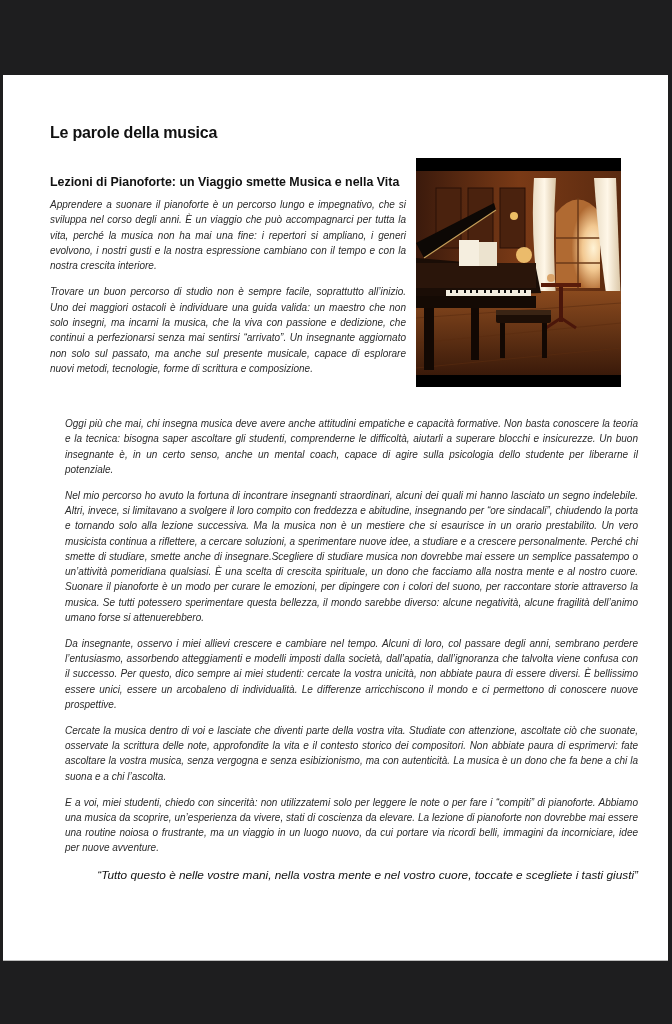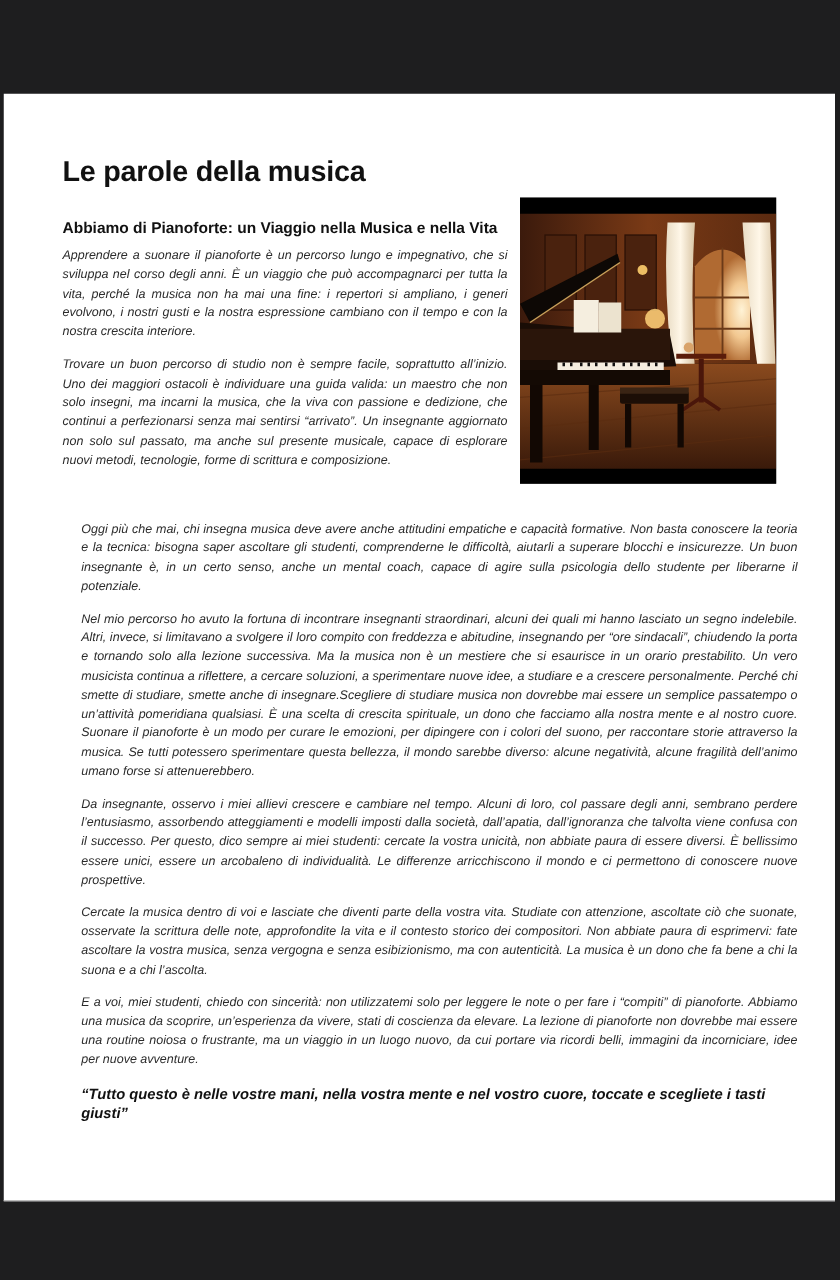--- a/index.html
+++ b/index.html
@@ -21,21 +21,21 @@
     width: 665px;
     height: 885px;
     background: #ffffff;
     border-bottom: 1px solid #bdbdbd;
   }
   .title {
     position: absolute;
     left: 47px;
     top: 49px;
     margin: 0;
-    font-size: 23px;
+    font-size: 16px;
     font-weight: bold;
     color: #111;
     letter-spacing: -0.2px;
   }
   .subtitle {
     position: absolute;
     left: 47px;
     top: 100px;
     margin: 0;
     font-size: 12.4px;
@@ -60,45 +60,45 @@
   .full-col {
     position: absolute;
     left: 62px;
     top: 341px;
     width: 573px;
   }
   .full-col .body-text { margin-bottom: 10.5px; }
   .quote {
     font-size: 11.8px;
     line-height: 15.3px;
-    font-weight: bold;
+    font-weight: normal;
     font-style: italic;
     color: #111;
     margin: 12px 0 0 0;
-    text-align: left;
+    text-align: right;
   }
   .hero-image {
     position: absolute;
     left: 413px;
     top: 83px;
     width: 205px;
     height: 229px;
     background: #000;
     overflow: hidden;
   }
   .hero-image svg { display: block; }
 </style>
 </head>
 <body>
 
 <div class="page">
 
   <h1 class="title">Le parole della musica</h1>
 
-  <h2 class="subtitle">Abbiamo di Pianoforte: un Viaggio nella Musica e nella Vita</h2>
+  <h2 class="subtitle">Lezioni di Pianoforte: un Viaggio smette Musica e nella Vita</h2>
 
   <div class="intro-col">
     <p class="body-text">Apprendere a suonare il pianoforte è un percorso lungo e impegnativo, che si sviluppa nel corso degli anni. È un viaggio che può accompagnarci per tutta la vita, perché la musica non ha mai una fine: i repertori si ampliano, i generi evolvono, i nostri gusti e la nostra espressione cambiano con il tempo e con la nostra crescita interiore.</p>
     <p class="body-text">Trovare un buon percorso di studio non è sempre facile, soprattutto all’inizio. Uno dei maggiori ostacoli è individuare una guida valida: un maestro che non solo insegni, ma incarni la musica, che la viva con passione e dedizione, che continui a perfezionarsi senza mai sentirsi “arrivato”. Un insegnante aggiornato non solo sul passato, ma anche sul presente musicale, capace di esplorare nuovi metodi, tecnologie, forme di scrittura e composizione.</p>
   </div>
 
   <div class="hero-image" role="img" aria-label="Pianoforte a coda in una stanza con pareti in legno, tende bianche e una finestra ad arco al tramonto">
     <svg width="205" height="229" viewBox="0 0 205 229">
       <defs>
         <linearGradient id="wall" x1="0" y1="0" x2="1" y2="0">

